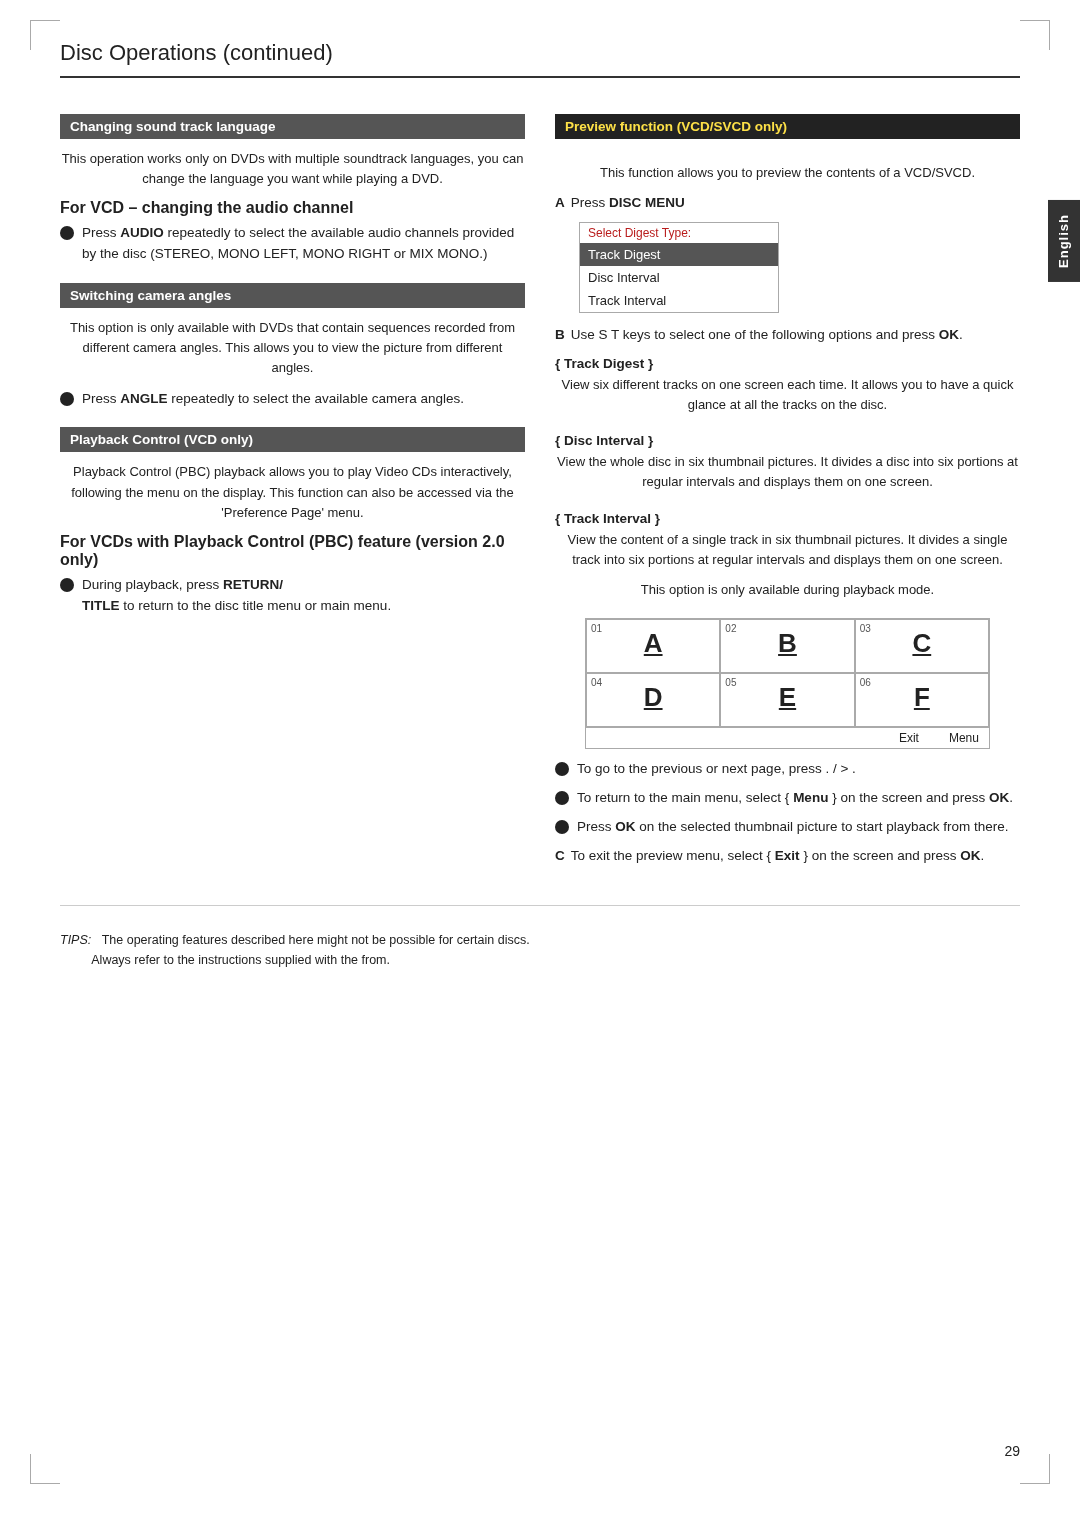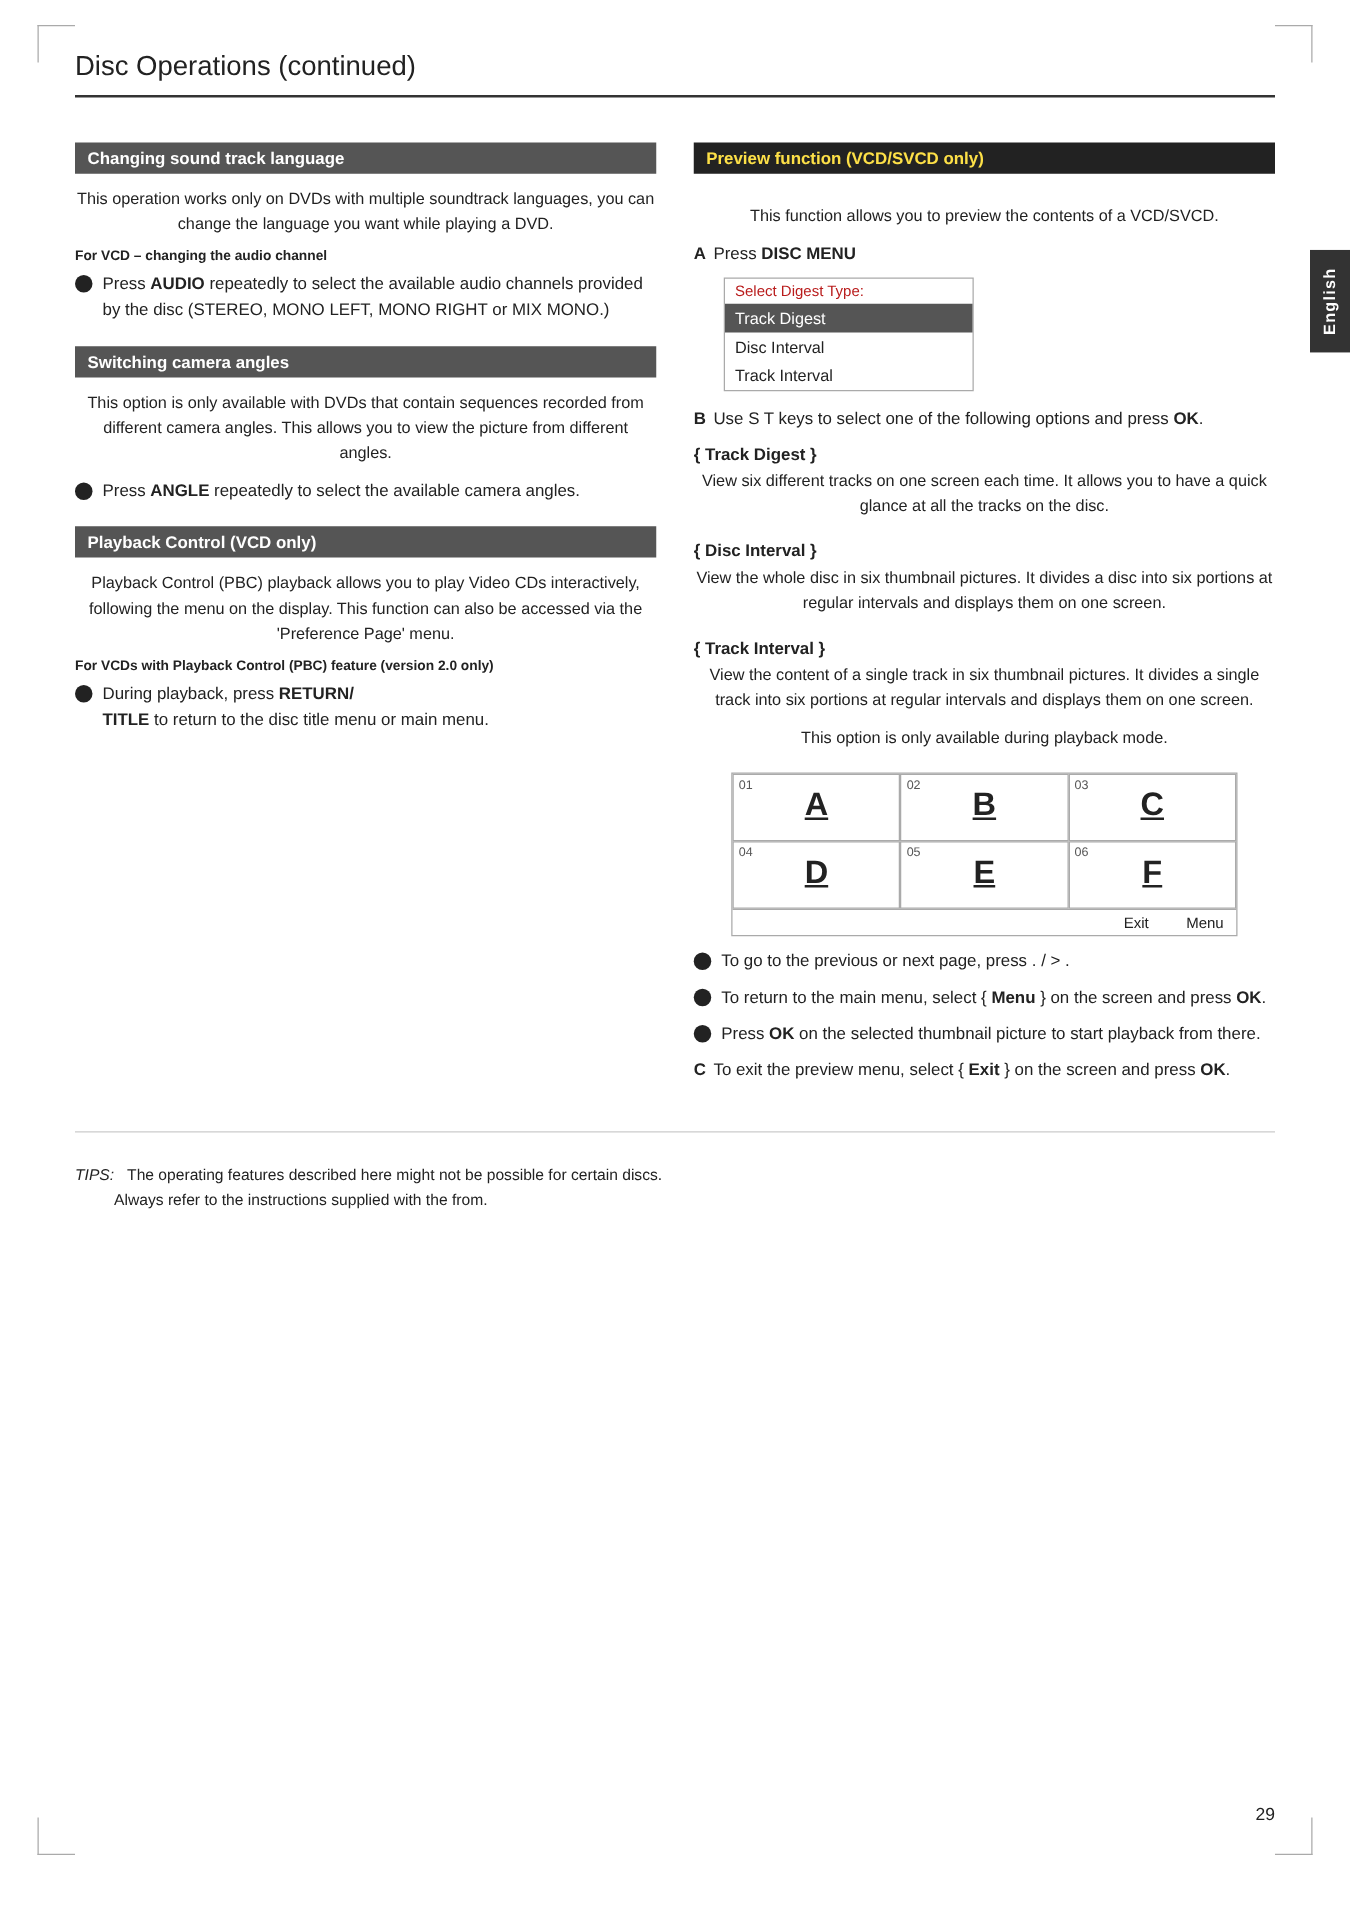--- a/index.html
+++ b/index.html
@@ -116,21 +116,21 @@
       background: #222;
       border-radius: 50%;
       flex-shrink: 0;
       margin-top: 3px;
       margin-right: 8px;
     }
     .bullet-text { flex: 1; }
 
     
     .sub-header {
-      font-size: 11px;
+      font-size: 16px;
       font-weight: bold;
       margin: 10px 0 6px 0;
     }
 
     
     .section-block {
       margin-bottom: 18px;
     }
 
     

